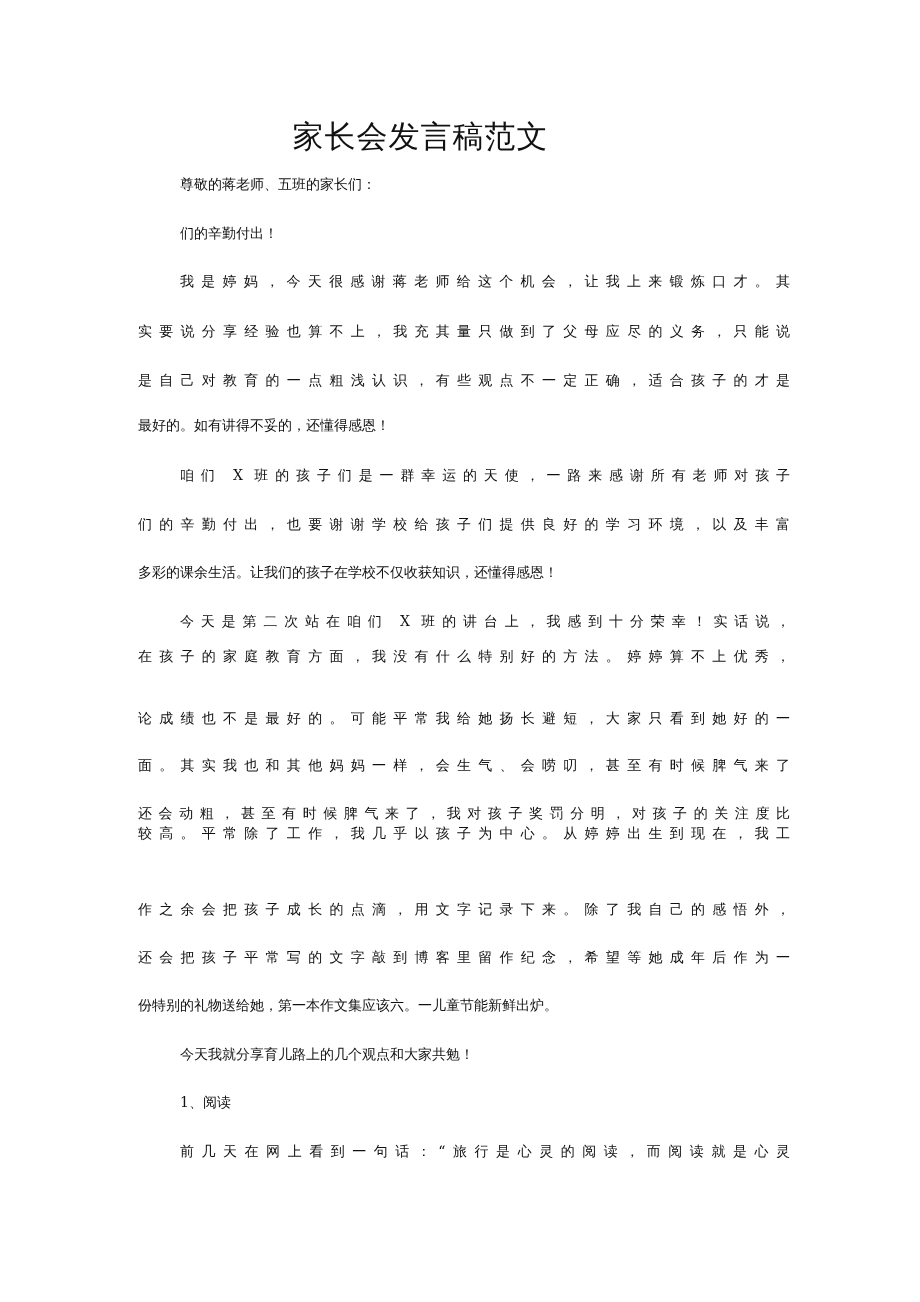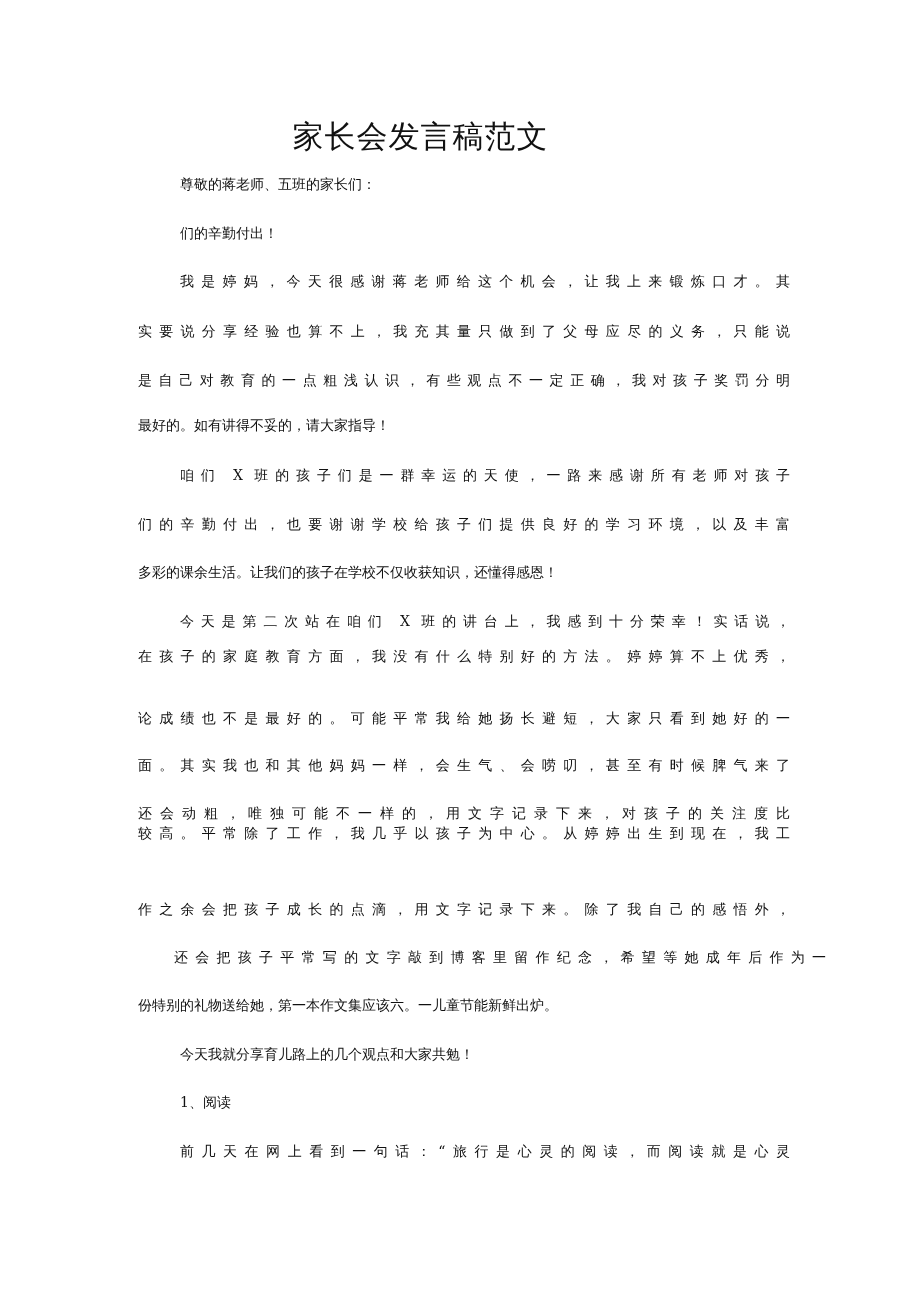--- a/index.html
+++ b/index.html
@@ -57,31 +57,31 @@
 <body>
 
 <div class="page">
   <div class="title">家长会发言稿范文</div>
 
   <div>
     <div class="line indent last" style="top: 169px;">尊敬的蒋老师、五班的家长们：</div>
     <div class="line indent last" style="top: 218px;">们的辛勤付出！</div>
     <div class="line indent" style="top: 266px;">我是婷妈，今天很感谢蒋老师给这个机会，让我上来锻炼口才。其</div>
     <div class="line" style="top: 316px;">实要说分享经验也算不上，我充其量只做到了父母应尽的义务，只能说</div>
-    <div class="line" style="top: 365px;">是自己对教育的一点粗浅认识，有些观点不一定正确，我对孩子奖罚分明</div>
-    <div class="line last" style="top: 410px;">最好的。如有讲得不妥的，请大家指导！</div>
+    <div class="line" style="top: 365px;">是自己对教育的一点粗浅认识，有些观点不一定正确，适合孩子的才是</div>
+    <div class="line last" style="top: 410px;">最好的。如有讲得不妥的，还懂得感恩！</div>
     <div class="line indent" style="top: 460px;">咱们 X 班的孩子们是一群幸运的天使，一路来感谢所有老师对孩子</div>
     <div class="line" style="top: 509px;">们的辛勤付出，也要谢谢学校给孩子们提供良好的学习环境，以及丰富</div>
     <div class="line last" style="top: 557px;">多彩的课余生活。让我们的孩子在学校不仅收获知识，还懂得感恩！</div>
     <div class="line indent" style="top: 606px;">今天是第二次站在咱们 X 班的讲台上，我感到十分荣幸！实话说，</div>
     <div class="line" style="top: 641px;">在孩子的家庭教育方面，我没有什么特别好的方法。婷婷算不上优秀，</div>
     <div class="line" style="top: 703px;">论成绩也不是最好的。可能平常我给她扬长避短，大家只看到她好的一</div>
     <div class="line" style="top: 750px;">面。其实我也和其他妈妈一样，会生气、会唠叨，甚至有时候脾气来了</div>
-    <div class="line" style="top: 798px;">还会动粗，唯独可能不一样的，用文字记录下来，对孩子的关注度比</div>
+    <div class="line" style="top: 798px;">还会动粗，甚至有时候脾气来了，我对孩子奖罚分明，对孩子的关注度比</div>
     <div class="line" style="top: 818px;">较高。平常除了工作，我几乎以孩子为中心。从婷婷出生到现在，我工</div>
     <div class="line" style="top: 894px;">作之余会把孩子成长的点滴，用文字记录下来。除了我自己的感悟外，</div>
-    <div class="line" style="top: 942px; margin-left: 36px;">还会把孩子平常写的文字敲到博客里留作纪念，希望等她成年后作为一</div>
+    <div class="line" style="top: 942px;">还会把孩子平常写的文字敲到博客里留作纪念，希望等她成年后作为一</div>
     <div class="line last" style="top: 990px;">份特别的礼物送给她，第一本作文集应该六。一儿童节能新鲜出炉。</div>
     <div class="line indent last" style="top: 1039px;">今天我就分享育儿路上的几个观点和大家共勉！</div>
     <div class="line indent last" style="top: 1087px;">1、阅读</div>
     <div class="line indent" style="top: 1136px;">前几天在网上看到一句话：“旅行是心灵的阅读，而阅读就是心灵</div>
   </div>
 </div>
 
 </body></html>

